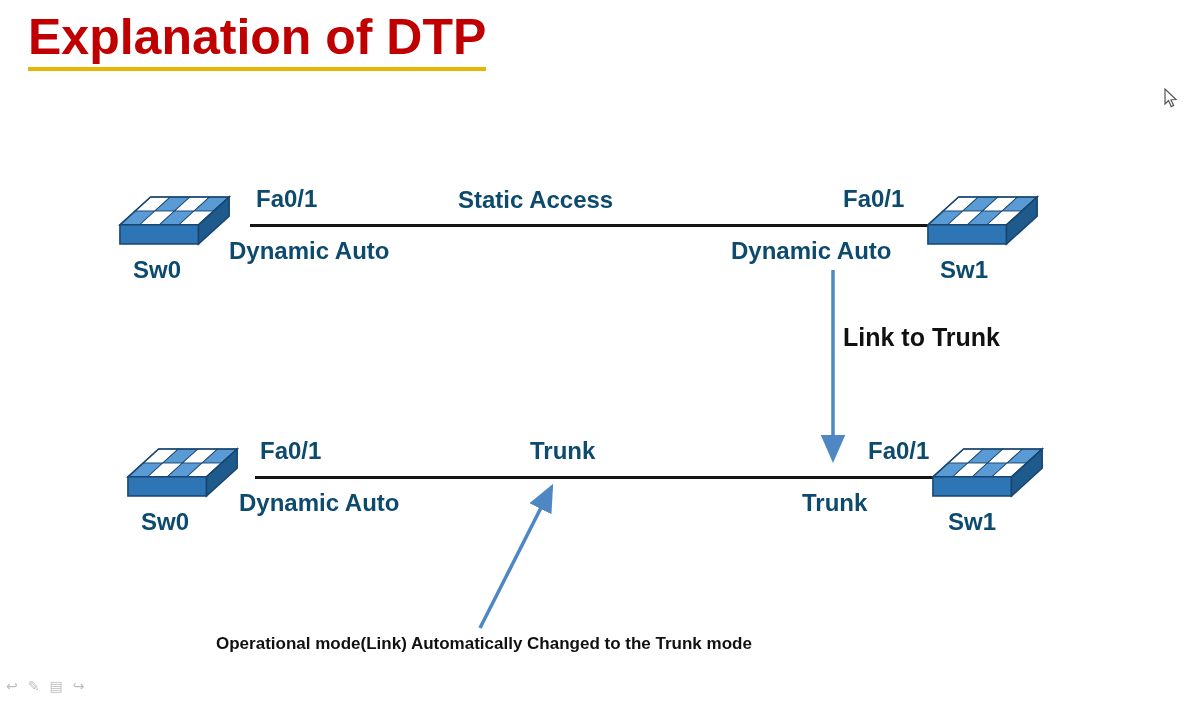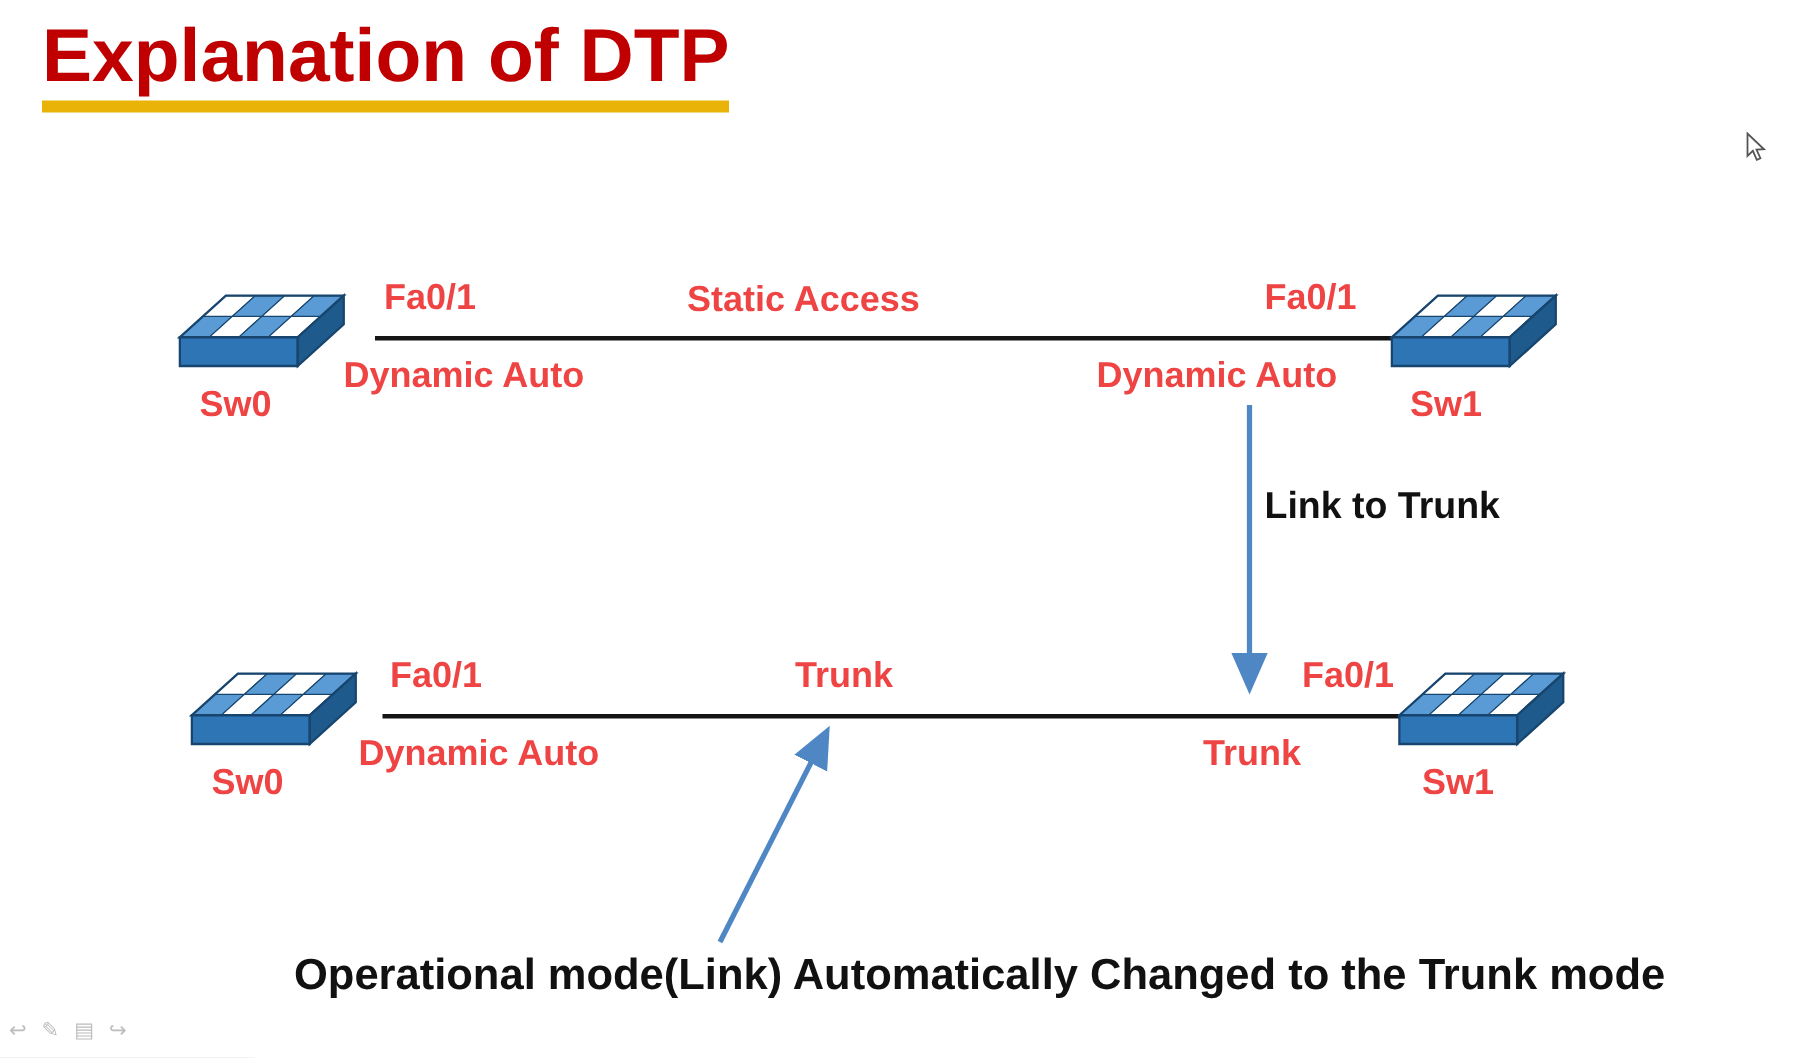--- a/index.html
+++ b/index.html
@@ -8,30 +8,30 @@
     width:1200px;height:705px;
     background:#ffffff;
     font-family:"Liberation Sans", sans-serif;
     overflow:hidden;
     margin:0 auto;
   }
   .abs{position:absolute;}
   .title{
     left:28px;top:10px;
     font-size:50px;font-weight:bold;color:#c00000;
-    border-bottom:8px solid #eab308;
+    border-bottom:4px solid #eab308;
     padding-bottom:2px;line-height:1.1;
     margin:0;display:inline-block;
   }
   .subtitle{
     left:36px;top:100px;
     font-size:24px;font-weight:bold;color:#111;
   }
   .lbl{
-    font-size:24px;font-weight:bold;color:#ef4444;white-space:nowrap;
+    font-size:24px;font-weight:bold;color:#0c4a6e;white-space:nowrap;
   }
   .net-line{
     height:0;border-top:3px solid #151515;
   }
   .line-top{left:250px;top:224px;width:683px;}
   .line-bottom{left:255px;top:476px;width:683px;}
 
   
   .p-sw0-top{left:133px;top:256px;}
   .p-portL-top{left:256px;top:185px;}
@@ -53,22 +53,22 @@
   .sw-top-left{left:118px;top:190px;}
   .sw-top-right{left:926px;top:190px;}
   .sw-bot-left{left:126px;top:442px;}
   .sw-bot-right{left:931px;top:442px;}
 
   .annot-right{
     left:843px;top:318px;width:340px;
     font-size:25px;font-weight:bold;color:#111;line-height:38px;
   }
   .annot-bottom{
-    left:196px;top:634px;
-    font-size:29px;font-weight:bold;color:#111;white-space:nowrap;
+    left:216px;top:634px;
+    font-size:17px;font-weight:bold;color:#111;white-space:nowrap;
   }
   .arrow-vert{left:818px;top:266px;}
   .arrow-diag{left:462px;top:478px;}
   .toolbar{
     left:6px;top:678px;display:flex;gap:10px;
     color:#bdbdbd;font-size:14px;
   }
   .toolbar span{cursor:pointer;}
   .cursor{left:1164px;top:88px;}
 </style>

